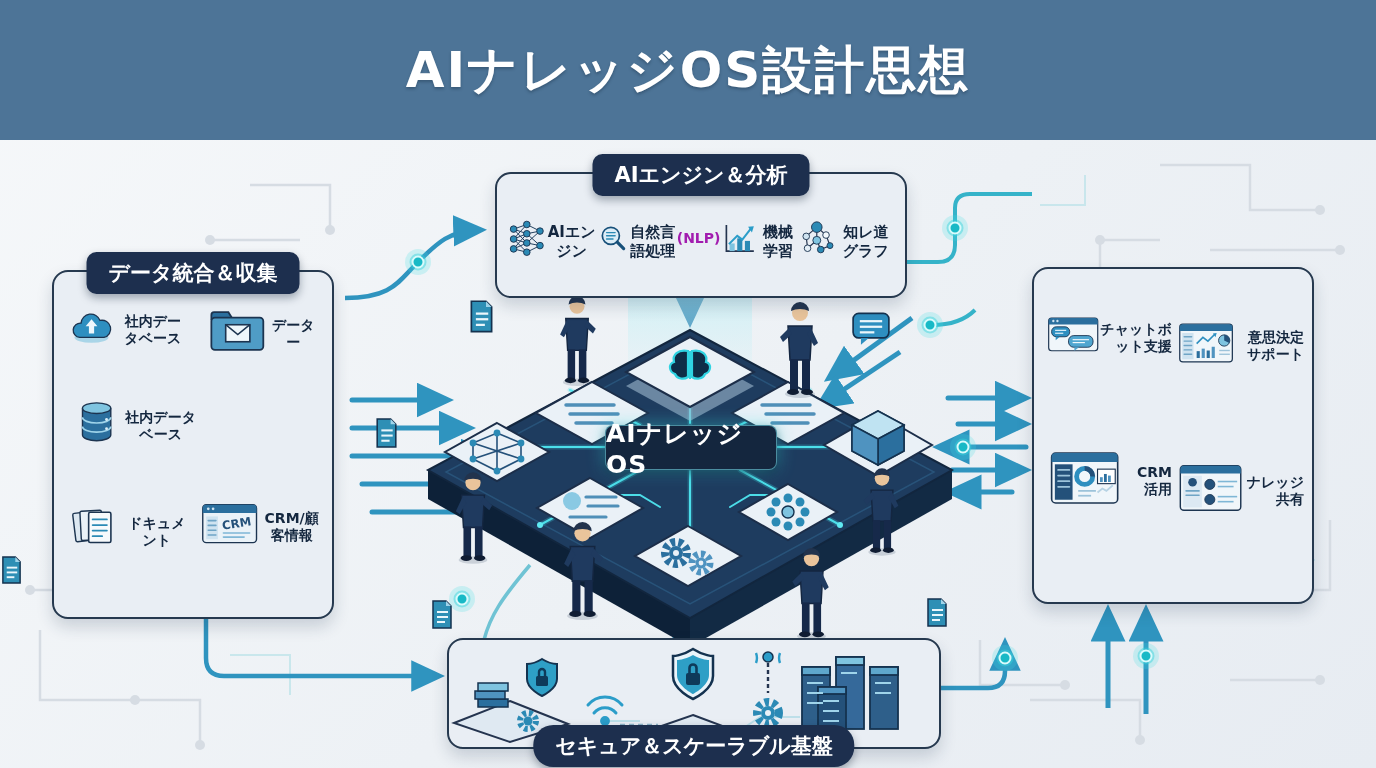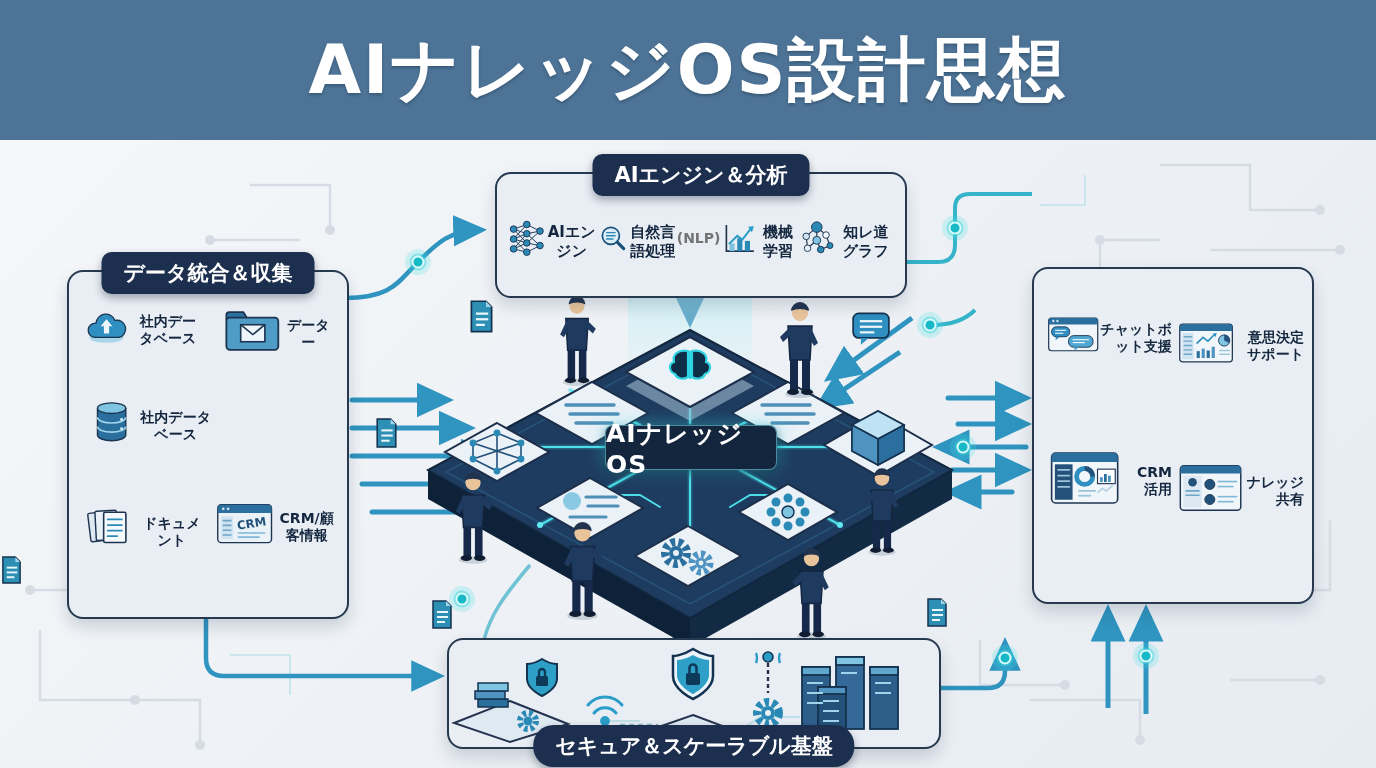--- a/index.html
+++ b/index.html
@@ -7,43 +7,43 @@
     position:relative;width:1376px;height:768px;overflow:hidden;
     font-family:"DejaVu Sans","Liberation Sans",sans-serif;
     background:linear-gradient(135deg,#f6f8fa 0%,#edf1f5 55%,#e7ecf2 100%);
   }
   
   .title-bar{
     position:absolute;left:0;top:0;width:1376px;height:140px;
     background:#4d7497;display:flex;align-items:center;justify-content:center;
   }
   .title-bar h1{
-    margin:0;color:#ffffff;font-size:68px;font-weight:900;letter-spacing:2px;
+    margin:0;color:#ffffff;font-size:50px;font-weight:900;letter-spacing:2px;
     text-shadow:0 2px 3px rgba(20,40,60,.35);
   }
   
   .sec-box{
     position:absolute;background:#e9eef4;border:2.5px solid #26394f;border-radius:16px;
     box-shadow:0 8px 16px rgba(30,50,80,.18);z-index:30;
   }
   .pill{
     position:absolute;left:50%;transform:translateX(-50%);
     background:#1d2f4e;color:#fff;font-weight:bold;font-size:21px;white-space:nowrap;
     padding:7px 22px;border-radius:10px;box-shadow:0 4px 8px rgba(10,25,45,.35);z-index:40;
   }
   .pill.top{top:-20px;}
   .pill.bottom{bottom:-20px;border-radius:20px;}
   .item{display:flex;flex-direction:row;align-items:center;text-align:center;}
   .item .lbl{font-size:14px;font-weight:bold;color:#14273f;margin-top:6px;line-height:1.25;}
-  .item .sub{font-size:14px;font-weight:bold;color:#737373;line-height:1.1;}
+  .item .sub{font-size:14px;font-weight:bold;color:#a21caf;line-height:1.1;}
   
   .box-ai{left:495px;top:172px;width:412px;height:126px;display:flex;align-items:center;justify-content:space-around;padding:14px 10px 6px;box-sizing:border-box;}
   .box-ai .lbl{font-size:15px;}
   
-  .box-left{left:67px;top:270px;width:278px;height:345px;}
+  .box-left{left:52px;top:270px;width:278px;height:345px;}
   .box-left .item{position:absolute;}
   
   .box-right{left:1032px;top:267px;width:278px;height:333px;}
   .box-right .item{position:absolute;text-align:right;}
   
   .box-bottom{left:447px;top:638px;width:490px;height:107px;}
   
   .center-pill{
     position:absolute;left:605px;top:425px;width:170px;height:43px;z-index:25;
     background:#14263e;border:1.5px solid rgba(120,225,240,.55);border-radius:8px;

